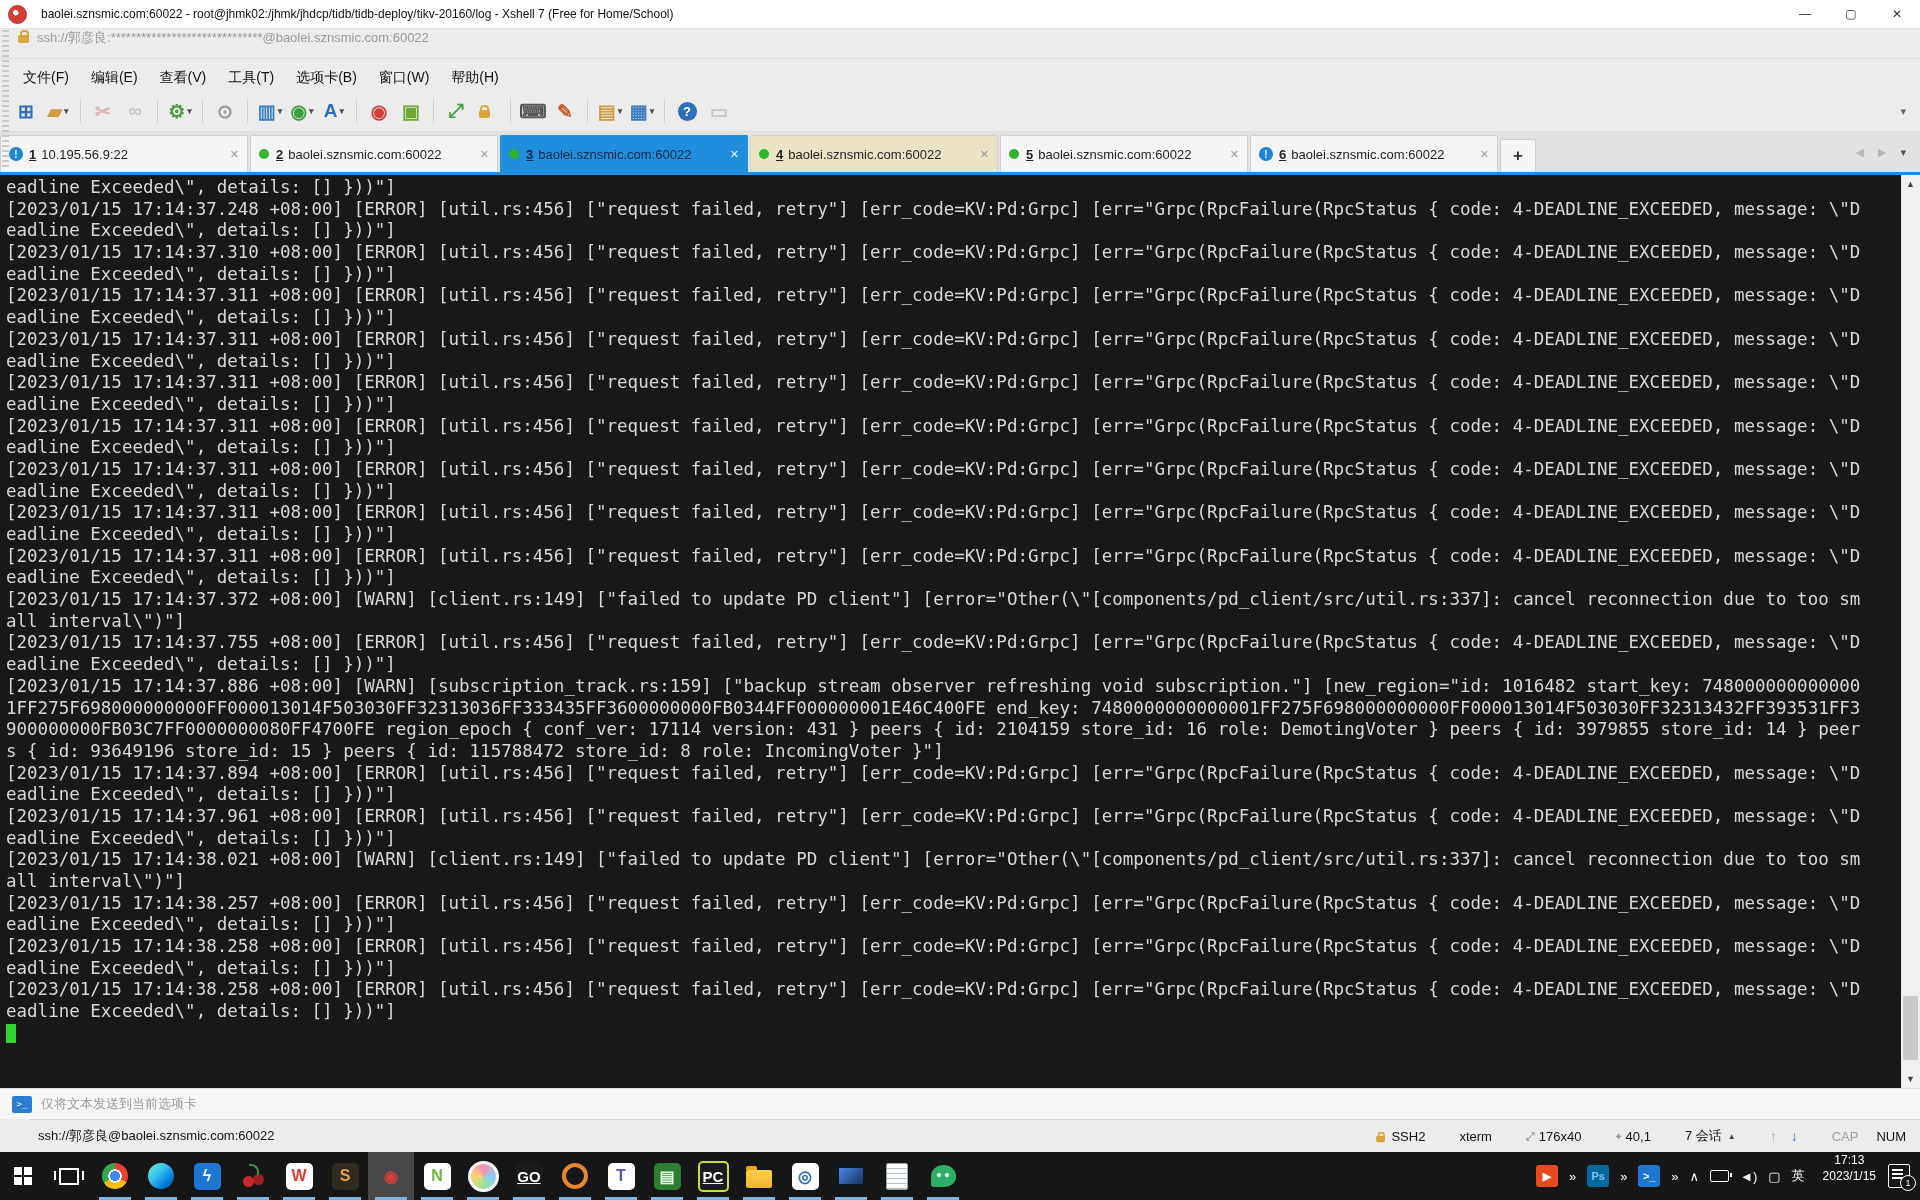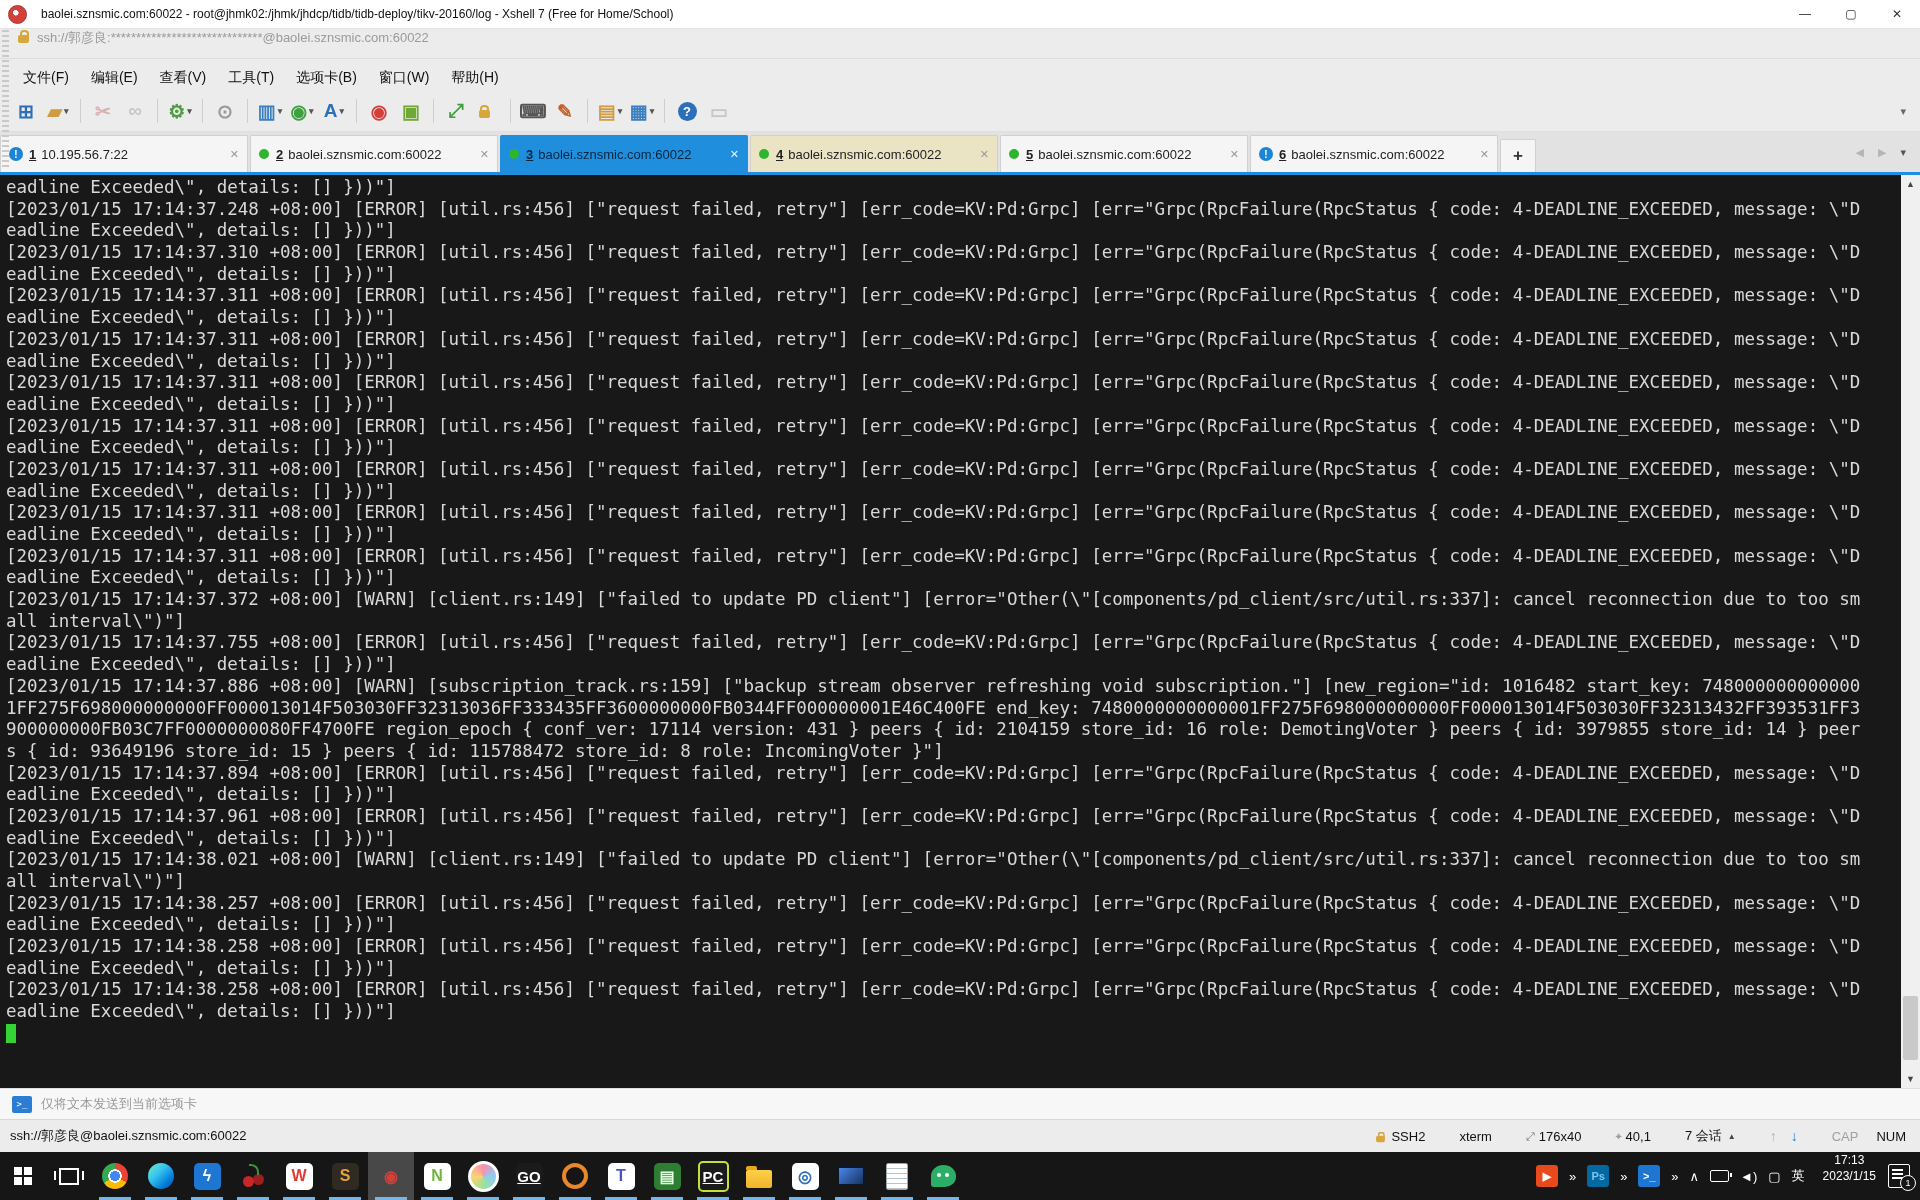--- a/index.html
+++ b/index.html
@@ -54,21 +54,21 @@
   .cursor{display:inline-block;width:10px;height:19px;background:#35d435;vertical-align:middle;}
   .scrollbar{position:absolute;right:0;top:0;bottom:0;width:19px;background:#f0f0f0;display:flex;flex-direction:column;align-items:center;}
   .sb-arrow{height:18px;display:flex;align-items:center;justify-content:center;font-size:9px;color:#444;width:100%;}
   .sb-track{flex:1;width:100%;position:relative;}
   .sb-thumb{position:absolute;left:2px;right:2px;bottom:10px;height:64px;background:#c9c9c9;border-radius:2px;}
   
   .sendbar{height:30px;background:#f7f7f7;display:flex;align-items:center;padding-left:12px;border-top:1px solid #e0e0e0;}
   .send-icon{width:20px;height:17px;background:#2b7cd3;border-radius:2px;color:#fff;font-size:9px;font-family:"DejaVu Sans Mono",monospace;display:flex;align-items:center;justify-content:center;margin-right:9px;}
   .send-text{font-size:13px;color:#9a9a9a;}
   
-  .statusbar{height:32px;background:#ececec;display:flex;align-items:center;padding:0 14px 0 10px;border-top:1px solid #d8d8d8;font-size:13px;color:#111;}
+  .statusbar{height:32px;background:#ececec;display:flex;align-items:center;padding:0 14px 0 10px;border-top:1px solid #d8d8d8;font-size:13px;color:#111;margin-left:28px;}
   .status-left{flex:1;}
   .status-item{display:flex;align-items:center;margin-left:34px;white-space:nowrap;}
   .mini{font-size:11px;color:#777;margin-right:4px;}
   .dim{color:#a0a0a0;}
   .arrow-up{color:#b0b0b0;font-size:14px;}
   .arrow-down{color:#2b7cd3;font-size:14px;}
   .tri{font-size:8px;color:#444;margin-left:6px;}
   
   .taskbar{height:48px;background:#161616;display:flex;align-items:stretch;color:#fff;}
   .task-apps{display:flex;align-items:stretch;}
@@ -211,21 +211,21 @@
         <span style="color: rgb(154, 154, 154);">▭</span>
       </span>
       <span class="toolbar-overflow">▾</span>
     </div>
 
 
   <div class="tabbar" id="tab-strip">
       <div class="tab">
         <span class="alert">!</span>
         <span class="num">1</span>
-        <span class="lbl">10.195.56.7:22</span>
+        <span class="lbl">10.195.56.9:22</span>
         <span class="close">✕</span>
       </div>
       <div class="tab">
         <span class="dot"></span>
         <span class="num">2</span>
         <span class="lbl">baolei.sznsmic.com:60022</span>
         <span class="close">✕</span>
       </div>
       <div class="tab active">
         <span class="dot"></span>

